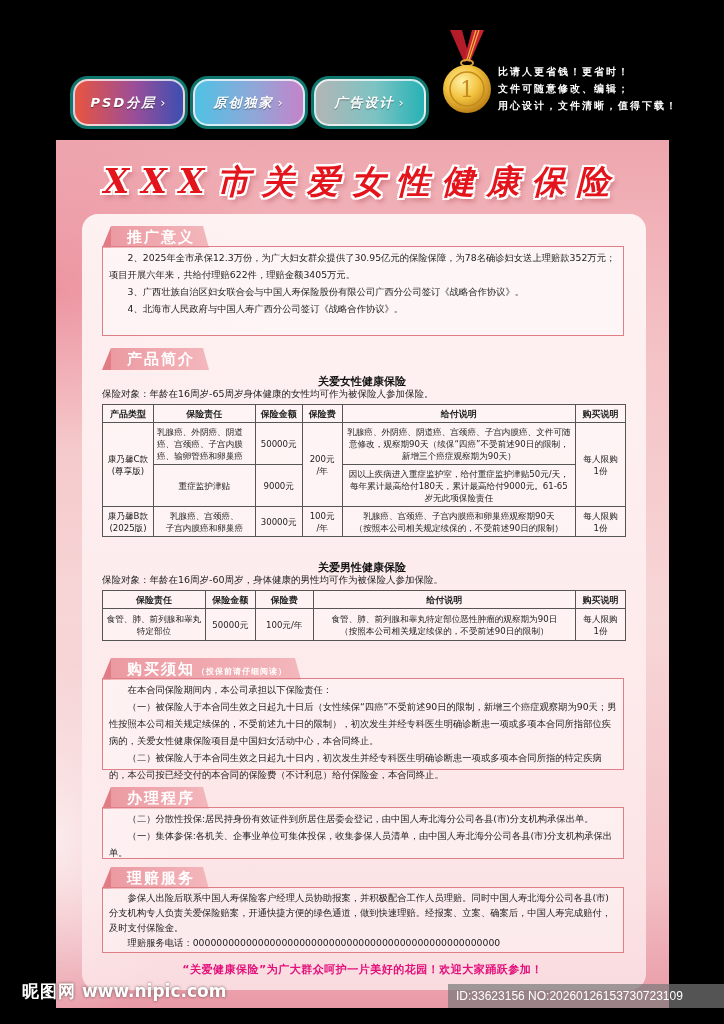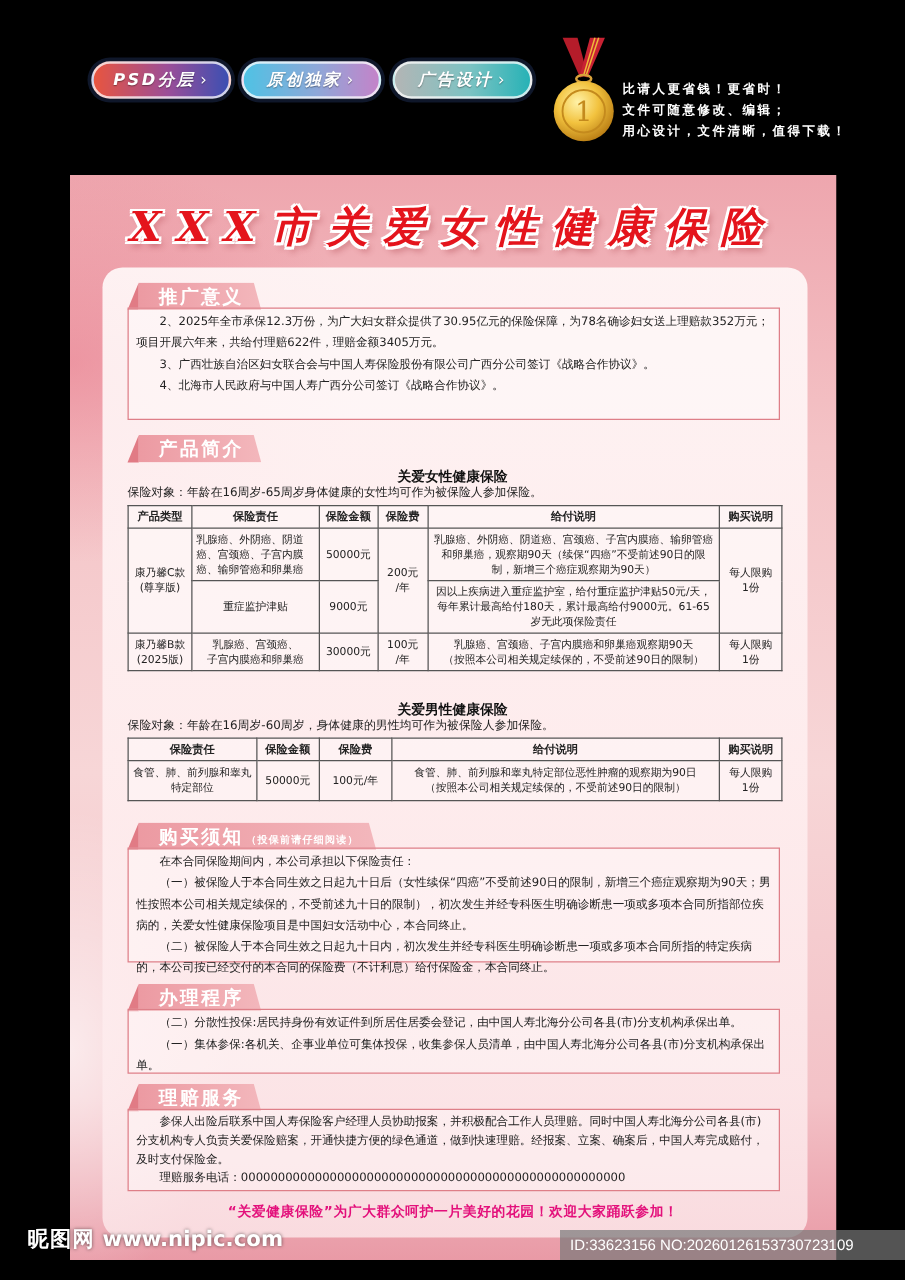--- a/index.html
+++ b/index.html
@@ -1,22 +1,22 @@
 <!DOCTYPE html>
 <html><head>
 <meta charset="utf-8">
 <style>
   * { box-sizing: border-box; margin: 0; padding: 0; }
   html, body { width: 724px; height: 1024px; background: #000; overflow: hidden; }
   body { position: relative; font-family: "DejaVu Sans", "Liberation Sans", sans-serif; color: #222; }
 
   
   .promo-pill {
-    position: absolute; top: 46px; height: 36px; border-radius: 18px;
-    background: #0f172a; padding: 3px;
+    position: absolute; top: 76px; height: 53px; border-radius: 18px;
+    background: #0f766e; padding: 3px;
     box-shadow: 0 2px 6px rgba(0,0,0,.6);
   }
   .promo-pill .inner {
     width: 100%; height: 100%; border-radius: 15px;
     border: 2px solid rgba(255,255,255,.75);
     color: #fff; font-weight: bold; font-style: italic;
     font-size: 13px; display: flex; align-items: center; justify-content: center;
     letter-spacing: 2px; text-shadow: 0 1px 1px rgba(0,0,0,.4);
   }
   .promo-pill .inner .chev { margin-left: 4px; font-style: normal; font-weight: normal; }
@@ -189,21 +189,21 @@
     <th>给付说明</th>
     <th>购买说明</th>
   </tr>
   <tr style="height:42px;">
     <td rowspan="2" style="white-space:pre-line">康乃馨C款
 (尊享版)</td>
     <td style="text-align:left">乳腺癌、外阴癌、阴道癌、宫颈癌、子宫内膜癌、输卵管癌和卵巢癌</td>
     <td>50000元</td>
     <td rowspan="2" style="white-space:pre-line">200元
 /年</td>
-    <td>乳腺癌、外阴癌、阴道癌、宫颈癌、子宫内膜癌、输卵管癌和卵巢癌，观察期90天（续保“四癌”不受前述90日的限制，新增三个癌症观察期为90天）</td>
+    <td>乳腺癌、外阴癌、阴道癌、宫颈癌、子宫内膜癌、文件可随意修改，观察期90天（续保“四癌”不受前述90日的限制，新增三个癌症观察期为90天）</td>
     <td rowspan="2" style="white-space:pre-line">每人限购
 1份</td>
   </tr>
   <tr style="height:42px;">
     <td>重症监护津贴</td>
     <td>9000元</td>
     <td>因以上疾病进入重症监护室，给付重症监护津贴50元/天，每年累计最高给付180天，累计最高给付9000元。61-65岁无此项保险责任</td>
   </tr>
   <tr style="height:30px;">
     <td style="white-space:pre-line">康乃馨B款

